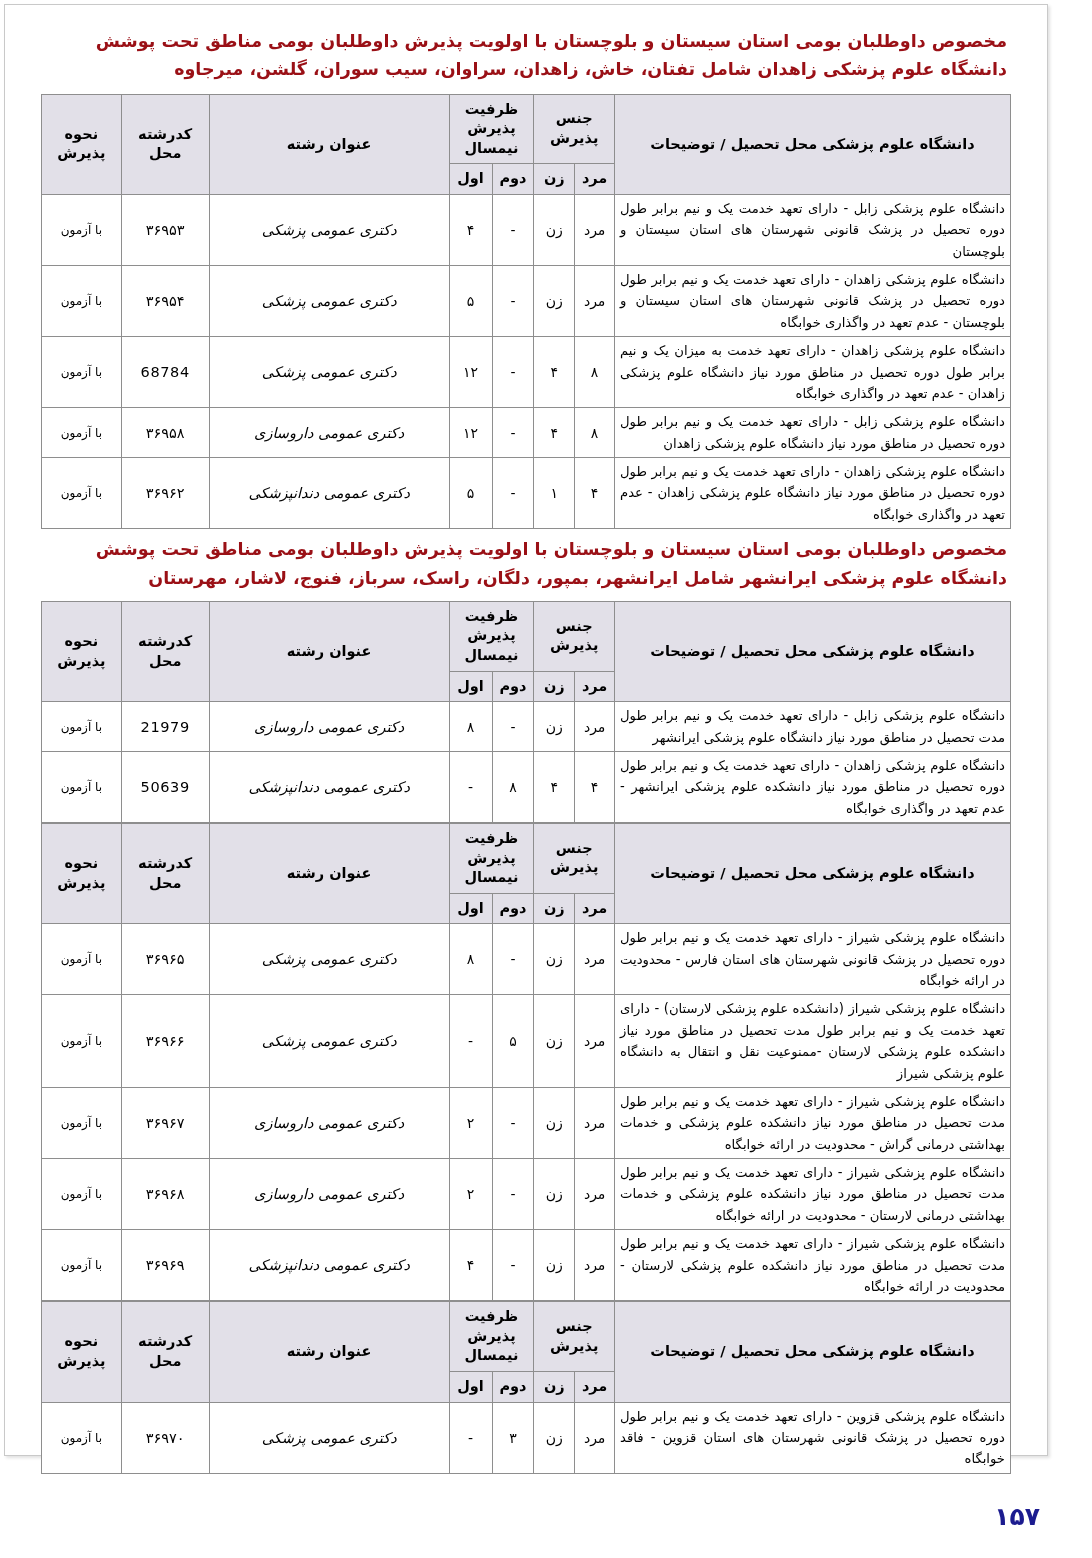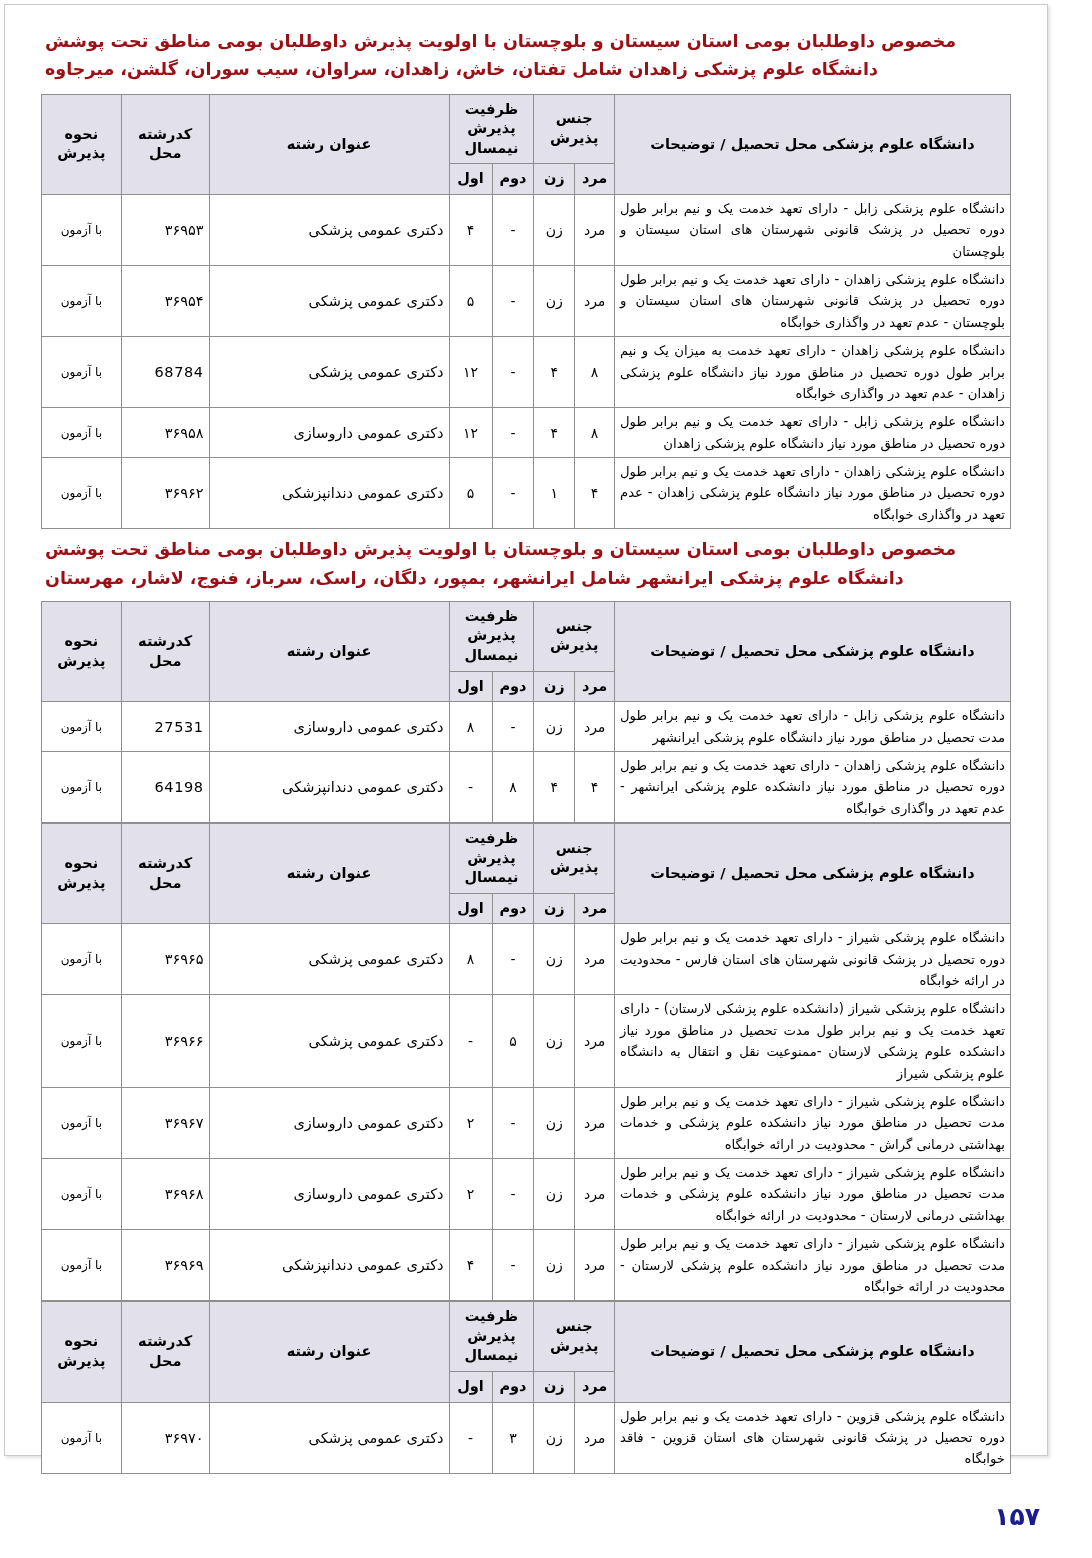--- a/index.html
+++ b/index.html
@@ -30,21 +30,21 @@
   }
 
   .content {
     padding: 14px 36px 10px 36px;
     box-sizing: border-box;
   }
 
   .section-title {
     color: #9a1016;
     font-weight: bold;
-    text-align: left;
+    text-align: right;
     font-size: 17.5px;
     line-height: 1.62;
     margin: 0;
     padding: 6px 4px 9px 4px;
     letter-spacing: 0;
   }
   .section-title.first {
     padding-top: 8px;
     padding-bottom: 10px;
   }
@@ -95,24 +95,27 @@
     font-size: 13.2px;
     line-height: 1.62;
     padding: 5px 7px 5px 6px;
   }
   td.cen {
     text-align: center;
     font-size: 14px;
     white-space: nowrap;
   }
   td.major {
+    text-align: center;
     font-size: 14.5px;
     white-space: nowrap;
+    font-style: italic;
   }
   td.code {
+    text-align: center;
     font-size: 14.5px;
     letter-spacing: 0.6px;
     white-space: nowrap;
   }
   td.mode {
     text-align: center;
     font-size: 12px;
     white-space: nowrap;
   }
 
@@ -271,31 +274,31 @@
         </tr>
       </thead>
       <tbody>
             <tr>
               <td class="desc">دانشگاه علوم پزشکی زابل - دارای تعهد خدمت یک و نیم برابر طول مدت تحصیل در مناطق مورد نیاز دانشگاه علوم پزشکی ایرانشهر</td>
               <td class="cen">مرد</td>
               <td class="cen">زن</td>
               <td class="cen">-</td>
               <td class="cen">۸</td>
               <td class="major">دکتری عمومی داروسازی</td>
-              <td class="code">27531</td>
+              <td class="code">21979</td>
               <td class="mode">با آزمون</td>
             </tr>
             <tr>
               <td class="desc">دانشگاه علوم پزشکی زاهدان - دارای تعهد خدمت یک و نیم برابر طول دوره تحصیل در مناطق مورد نیاز دانشکده علوم پزشکی ایرانشهر - عدم تعهد در واگذاری خوابگاه</td>
               <td class="cen">۴</td>
               <td class="cen">۴</td>
               <td class="cen">۸</td>
               <td class="cen">-</td>
               <td class="major">دکتری عمومی دندانپزشکی</td>
-              <td class="code">64198</td>
+              <td class="code">50639</td>
               <td class="mode">با آزمون</td>
             </tr>
           </tbody>
     </table>
   </div>
 
   <div class="section">
     <table class="seats">
       <colgroup>
         <col class="c-desc">

